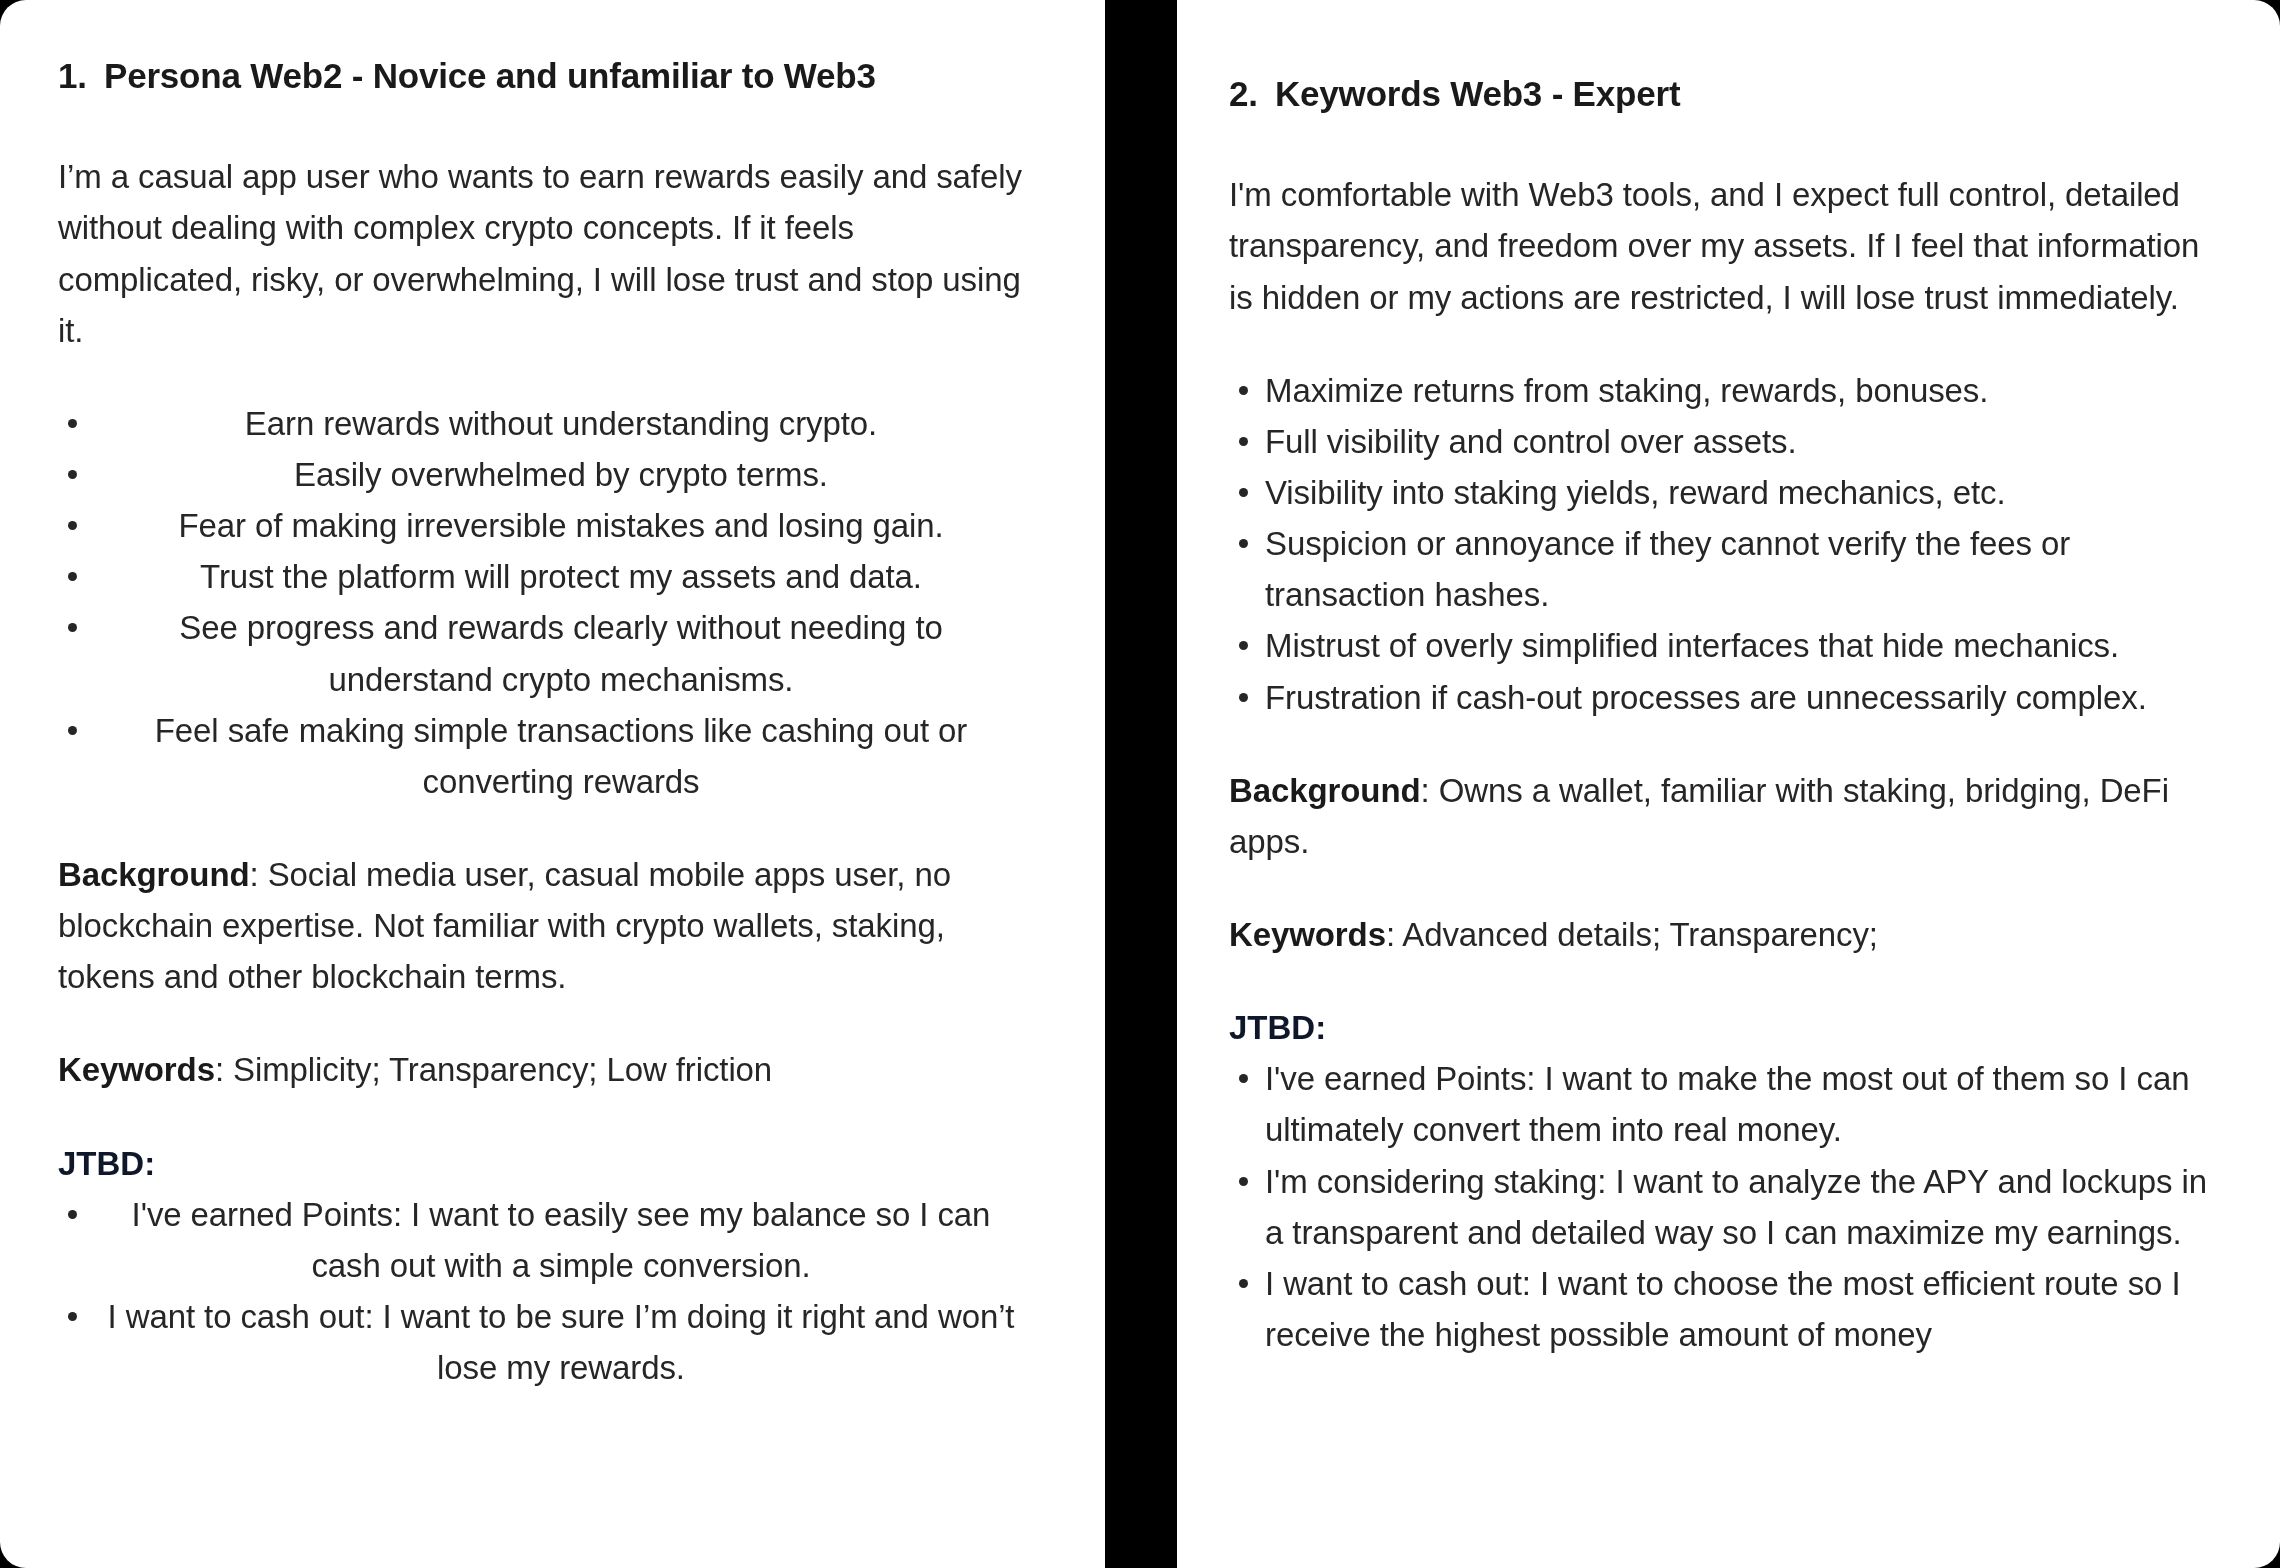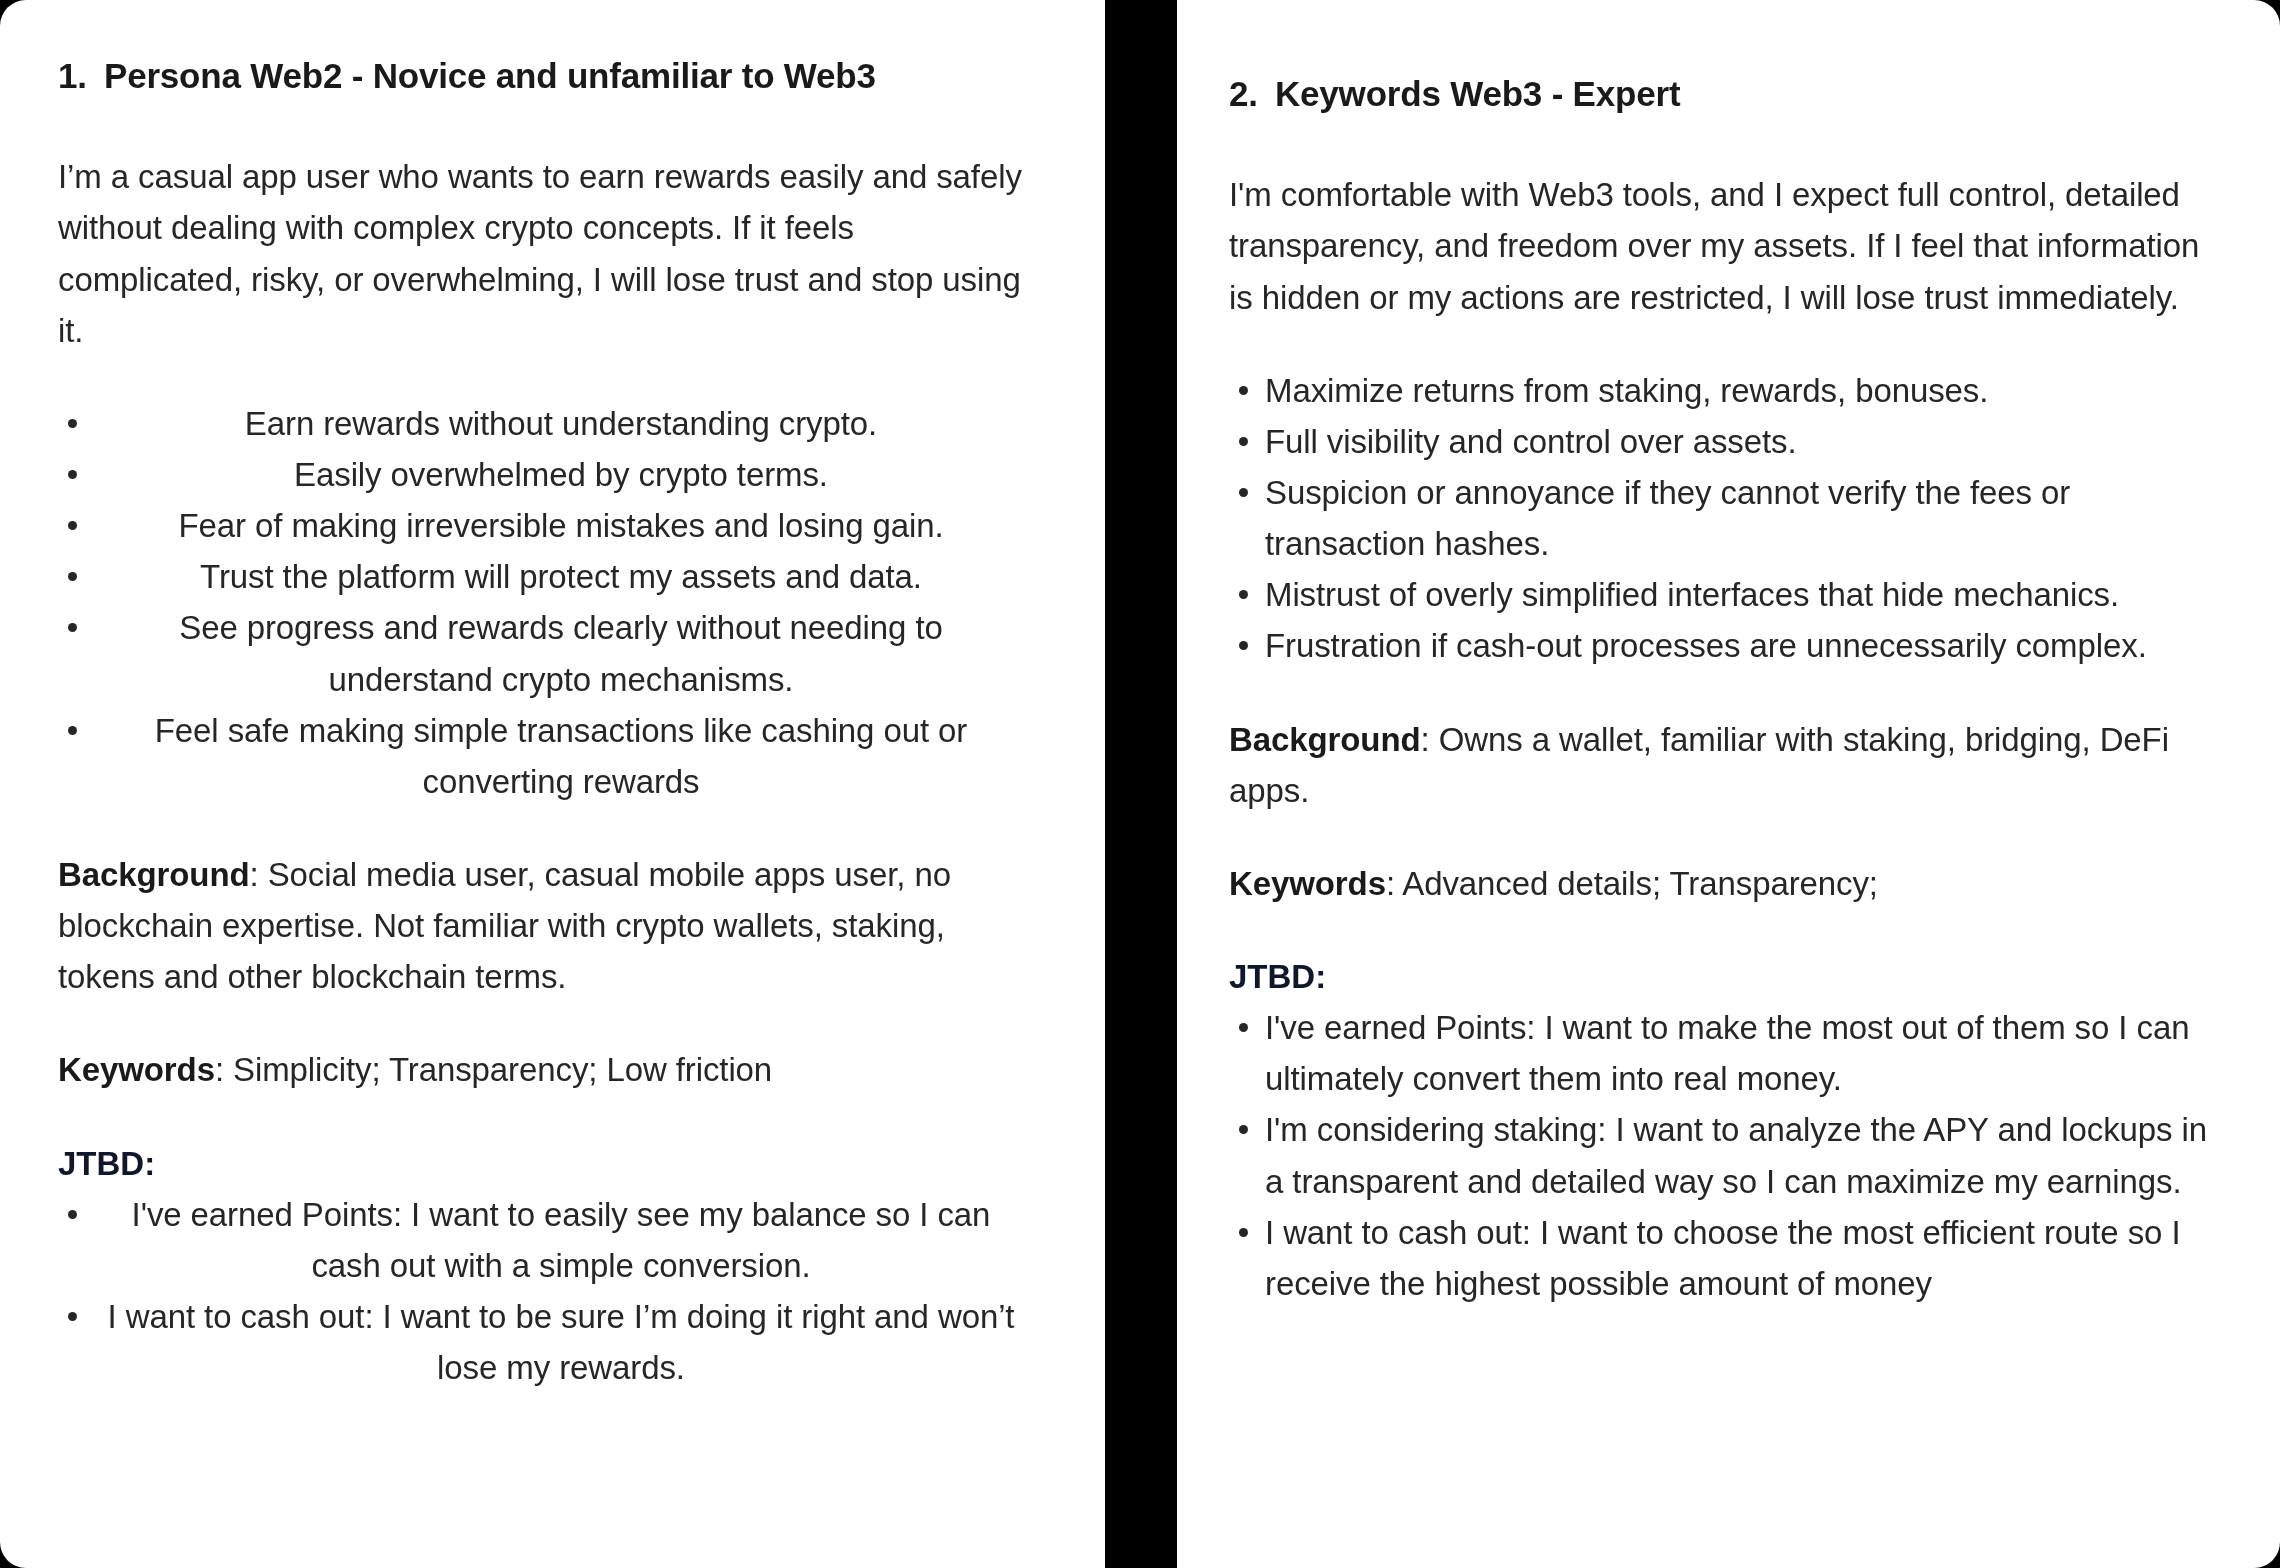--- a/index.html
+++ b/index.html
@@ -187,20 +187,21 @@
 
       <div class="spacer-lg"></div>
 
       <p class="para">I'm comfortable with Web3 tools, and I expect full control, detailed transparency, and freedom over my assets. If I feel that information is hidden or my actions are restricted, I will lose trust immediately.</p>
 
       <div class="spacer-md"></div>
 
       <ul class="bullets list-indent-right">
         <li>Maximize returns from staking, rewards, bonuses.</li>
         <li>Full visibility and control over assets.</li>
+        <li>Visibility into staking yields, reward mechanics, etc.</li>
         <li>Suspicion or annoyance if they cannot verify the fees or transaction hashes.</li>
         <li>Mistrust of overly simplified interfaces that hide mechanics.</li>
         <li>Frustration if cash-out processes are unnecessarily complex.</li>
       </ul>
 
       <div class="spacer-md"></div>
 
       <p class="para"><span class="label">Background</span><span>: Owns a wallet, familiar with staking, bridging, DeFi apps.</span></p>
 
       <div class="spacer-md"></div>

